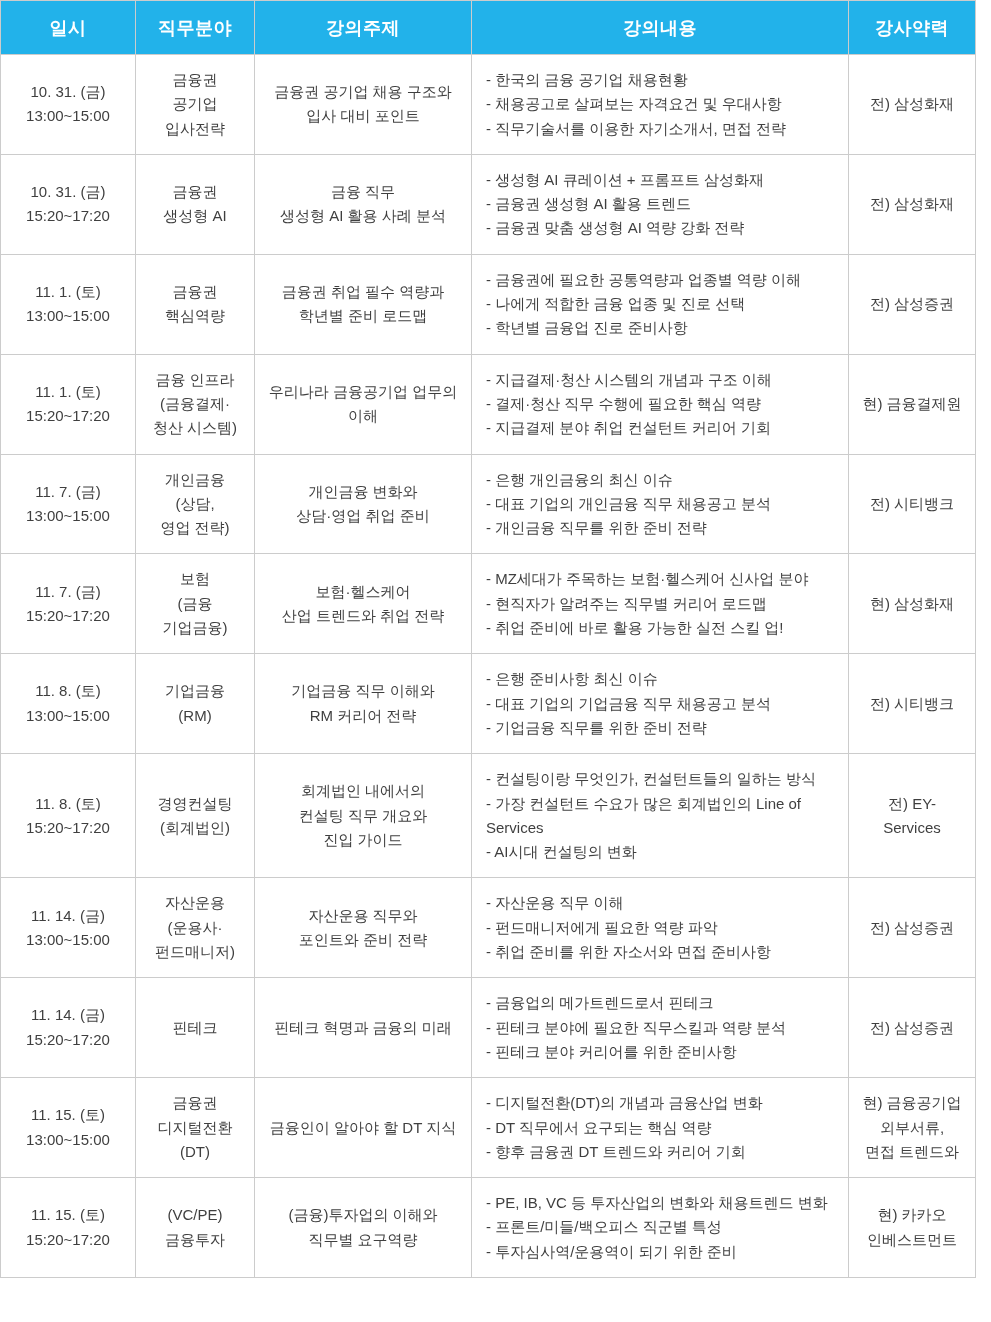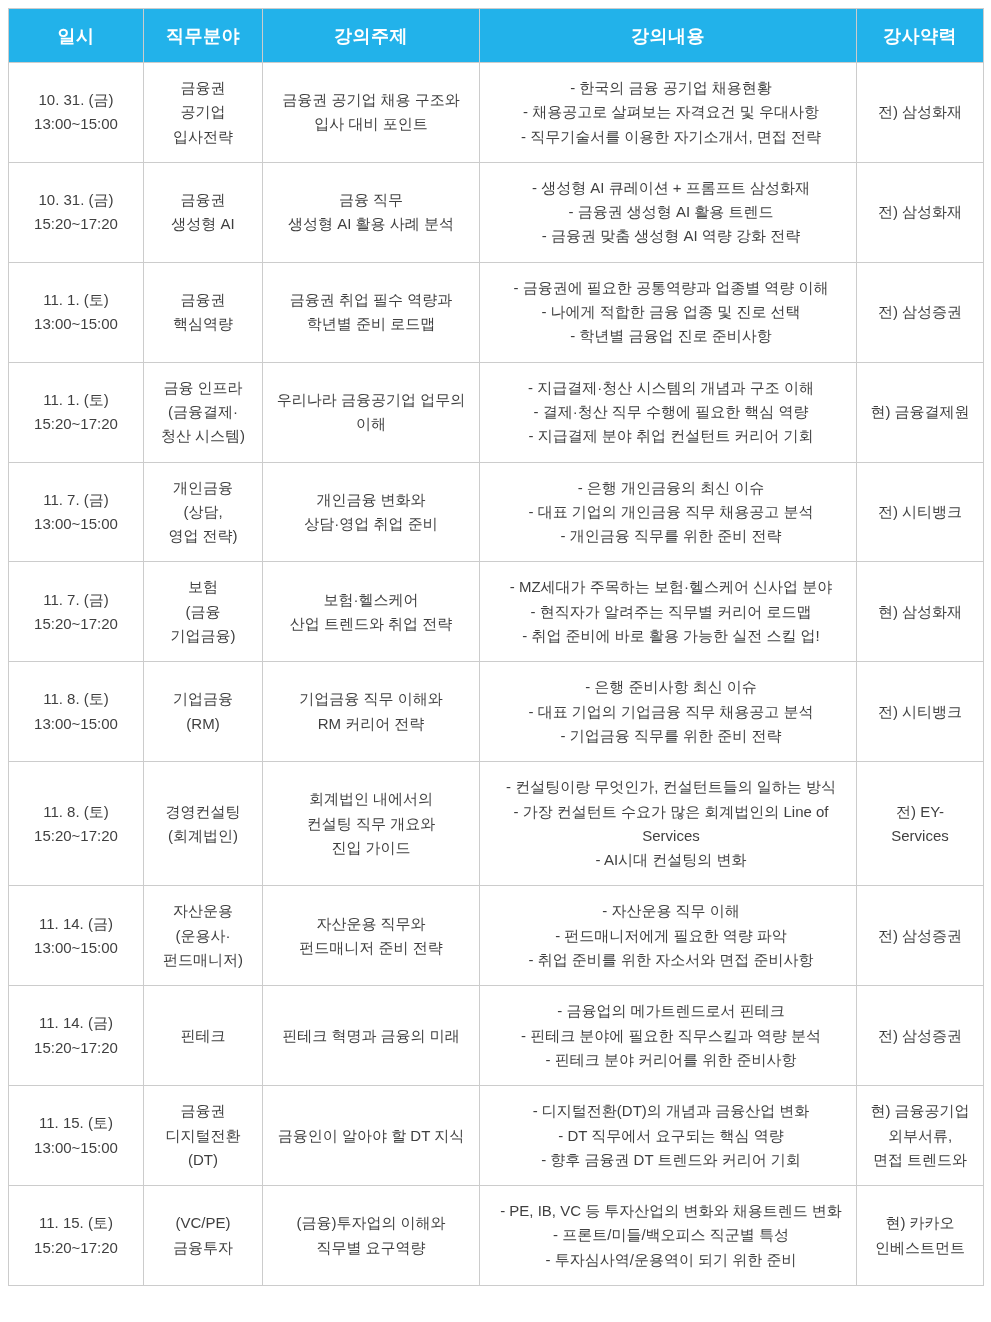--- a/index.html
+++ b/index.html
@@ -10,21 +10,20 @@
   }
   html,body{margin:0;padding:0;background:#ffffff;}
   body{
     font-family:"Liberation Sans","DejaVu Sans",sans-serif;
     color:var(--body-text);
   }
   .page{
     width:991px;
     min-height:1322px;
     box-sizing:border-box;
-    padding:8px;
     background:#ffffff;
   }
   table.schedule{
     border-collapse:collapse;
     table-layout:fixed;
     width:975px;
   }
   table.schedule th, table.schedule td{
     border:1px solid var(--border);
     vertical-align:middle;
@@ -41,21 +40,21 @@
     letter-spacing:0.5px;
   }
   table.schedule td{
     font-size:15px;
     line-height:1.62;
     padding:13px 10px;
     text-align:center;
     white-space:pre-line;
   }
   table.schedule td.left{
-    text-align:center;
+    text-align:left;
     padding-left:14px;
     padding-right:8px;
   }
   col.c-datetime{width:135px;}
   col.c-field{width:119px;}
   col.c-topic{width:217px;}
   col.c-content{width:377px;}
   col.c-instructor{width:127px;}
 </style>
 </head>
@@ -182,21 +181,21 @@
           <td>전) EY-
 Services</td>
         </tr>
         <tr>
           <td>11. 14. (금)
 13:00~15:00</td>
           <td>자산운용
 (운용사·
 펀드매니저)</td>
           <td>자산운용 직무와
-펀드매니저 준비 전략</td>
+포인트와 준비 전략</td>
           <td class="left">- 자산운용 직무 이해
 - 펀드매니저에게 필요한 역량 파악
 - 취업 준비를 위한 자소서와 면접 준비사항</td>
           <td>전) 삼성증권</td>
         </tr>
         <tr>
           <td>11. 14. (금)
 15:20~17:20</td>
           <td>핀테크</td>
           <td>핀테크 혁명과 금융의 미래</td>

